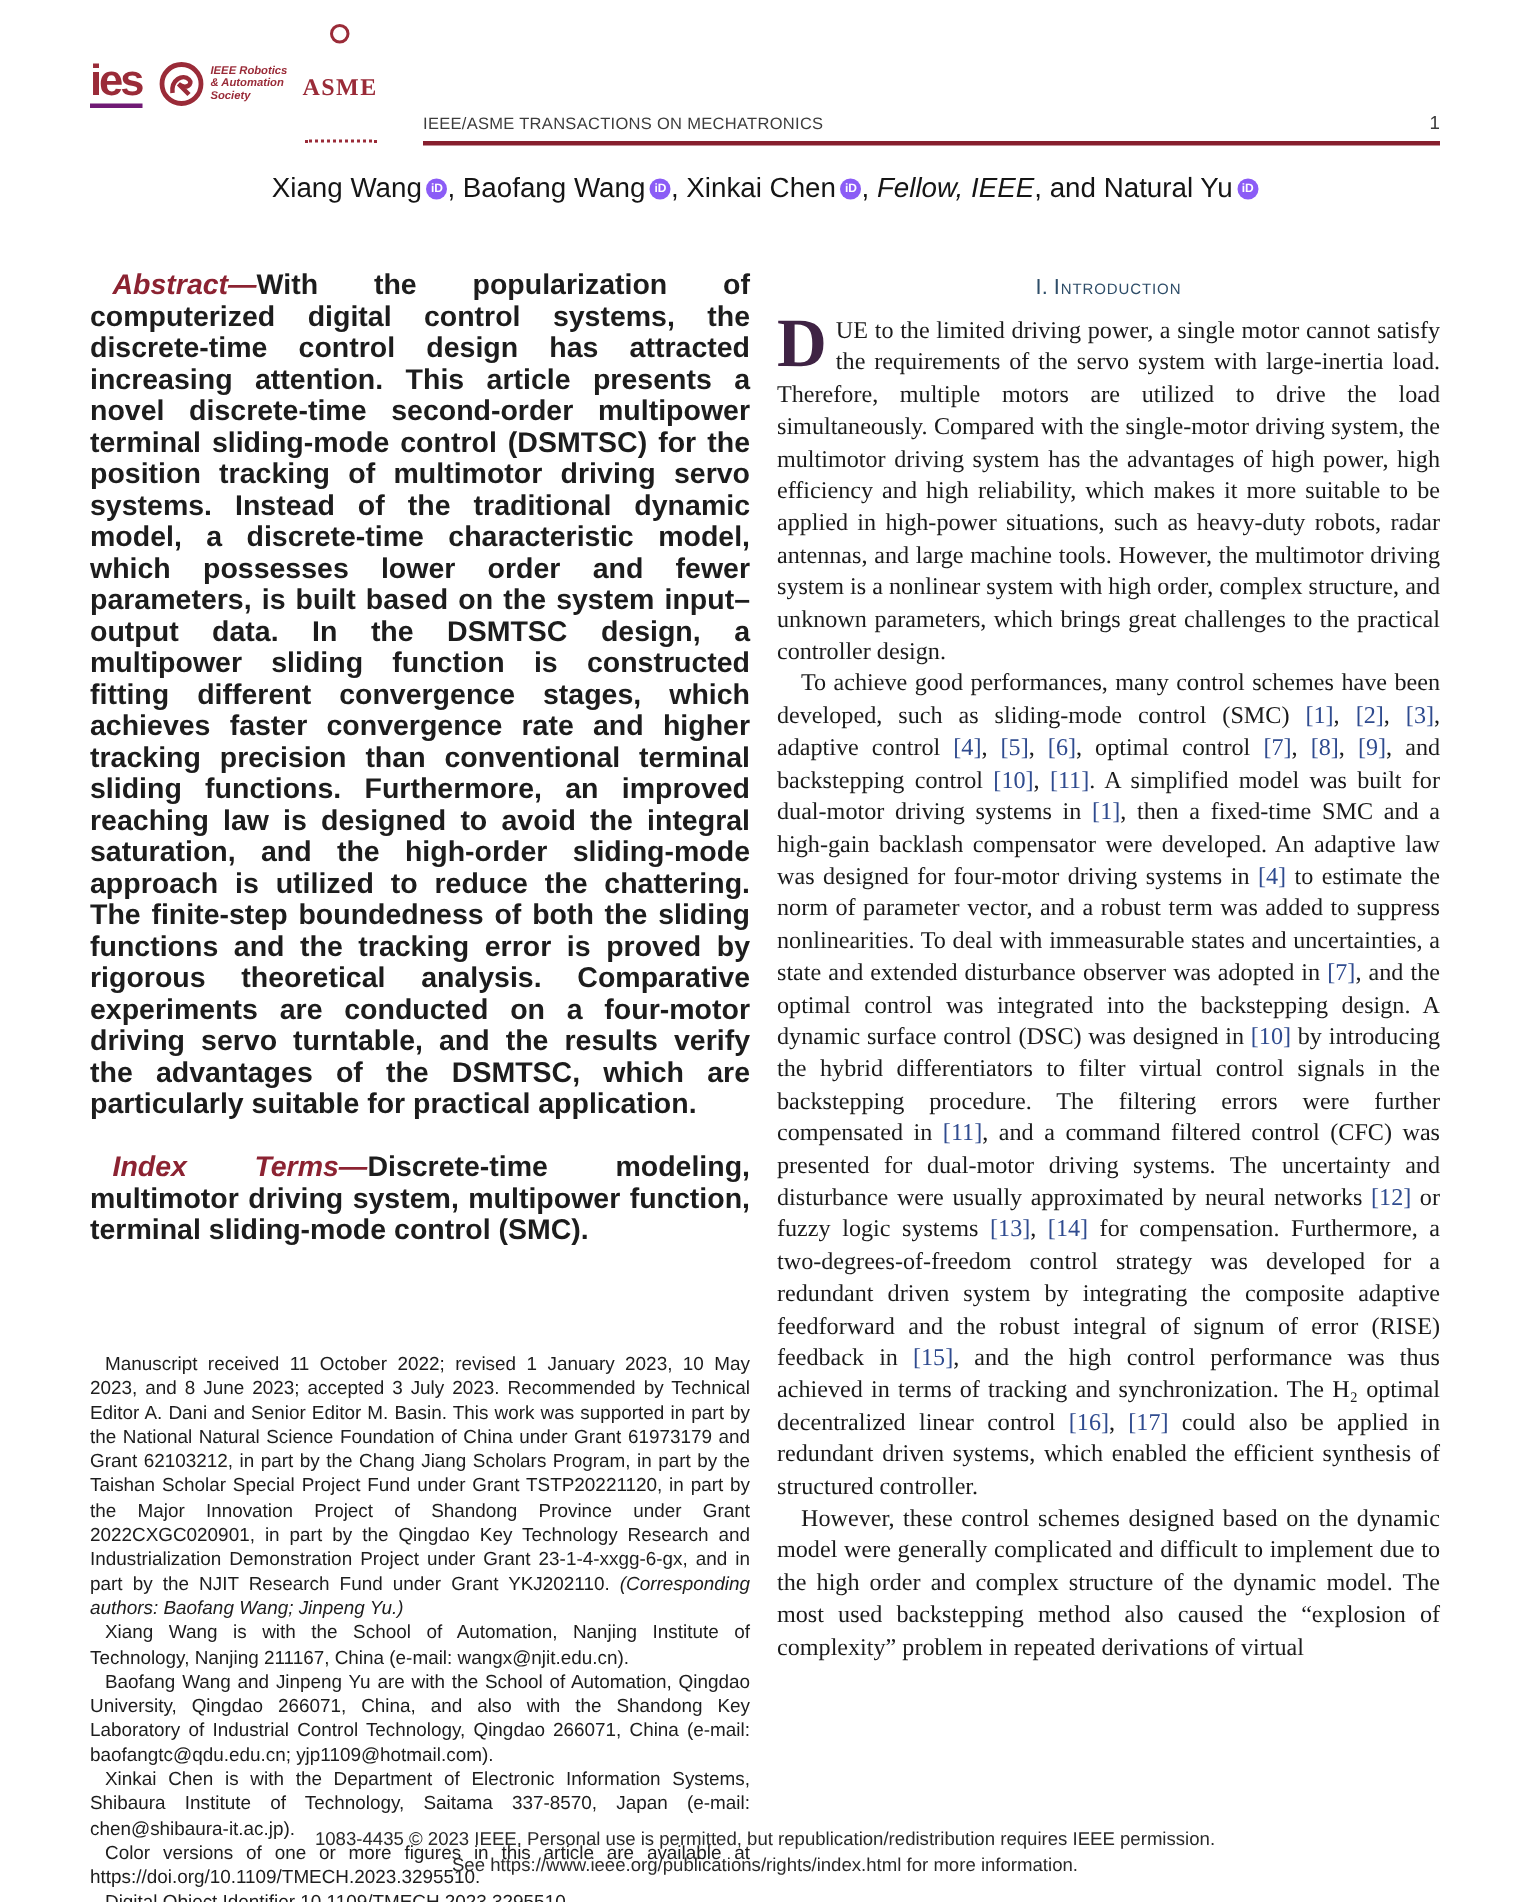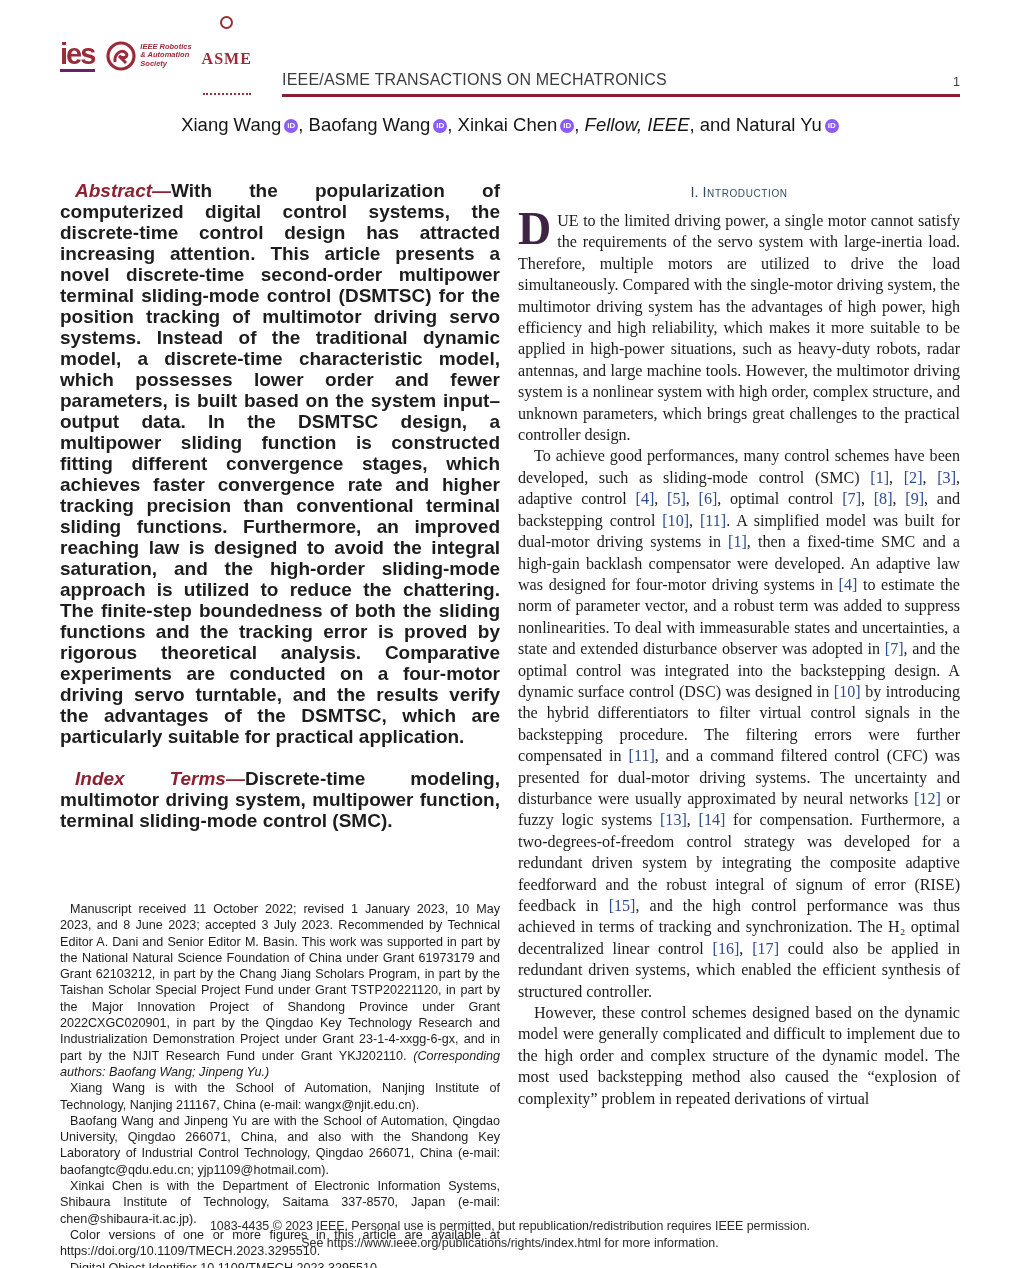--- a/index.html
+++ b/index.html
@@ -12,21 +12,21 @@
   .header{margin:16px 60px 0 60px;display:flex;align-items:flex-end;}
   .logos{display:flex;align-items:center;gap:10px;width:222px;flex-shrink:0;padding-bottom:2px;}
   .ies-logo{color:#9a2b38;font-weight:900;font-size:29px;letter-spacing:-2px;line-height:30px;font-family:"Liberation Sans",sans-serif;border-bottom:3px solid #701a75;padding:0 1px 0 0;}
   .ras-logo{display:flex;align-items:center;gap:3px;}
   .ras-text{color:#9a2b38;font-size:7.5px;font-weight:bold;font-style:italic;line-height:8.5px;}
   .asme-logo{display:flex;flex-direction:column;align-items:center;gap:24px;}
   .asme-emblem{width:9px;height:9px;border:2px solid #9a2b38;border-radius:50%;margin-bottom:-3px;}
   .asme-text{color:#9a2b38;font-size:16px;font-weight:bold;letter-spacing:1px;font-family:"Liberation Serif",serif;}
   .asme-rule{width:48px;border-bottom:2px dotted #9a2b38;margin-top:1px;}
   .header-right{flex:1;border-bottom:3px solid #871f2e;display:flex;justify-content:space-between;align-items:flex-end;padding-bottom:5px;}
-  .journal-name{font-size:16px;color:#3c3c3c;letter-spacing:0.2px;}
+  .journal-name{font-size:11px;color:#3c3c3c;letter-spacing:0.2px;}
   .page-number{font-size:12.5px;color:#3c3c3c;}
   
   .title{margin-top:25px;text-align:center;color:#17407e;font-size:39px;line-height:47px;font-weight:400;}
   .authors{margin-top:17px;text-align:center;font-size:18.5px;color:#151515;}
   .authors .italic{font-style:italic;}
   .orcid{display:inline-block;width:14px;height:14px;background:#8b5cf6;border-radius:50%;color:#fff;
     font-size:8px;font-weight:bold;line-height:14px;text-align:center;vertical-align:3px;margin-left:3px;}
   
   .columns{display:flex;gap:18px;margin:44px 60px 0 60px;}
   .col-left{width:440px;flex-shrink:0;}

